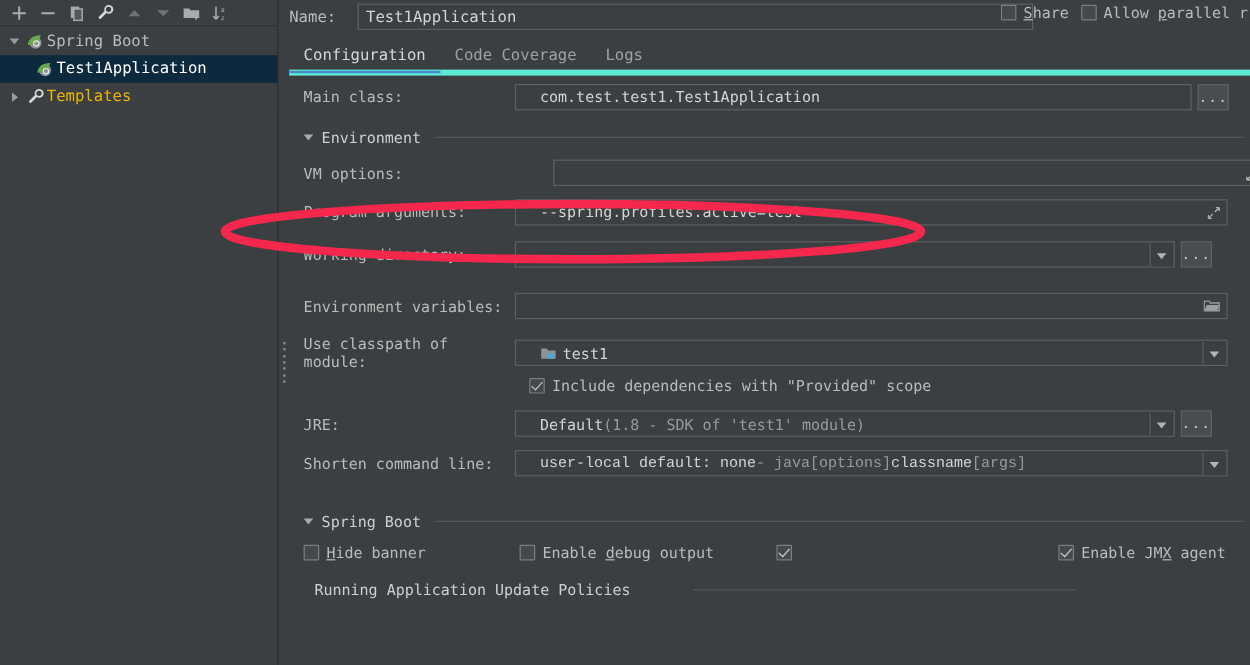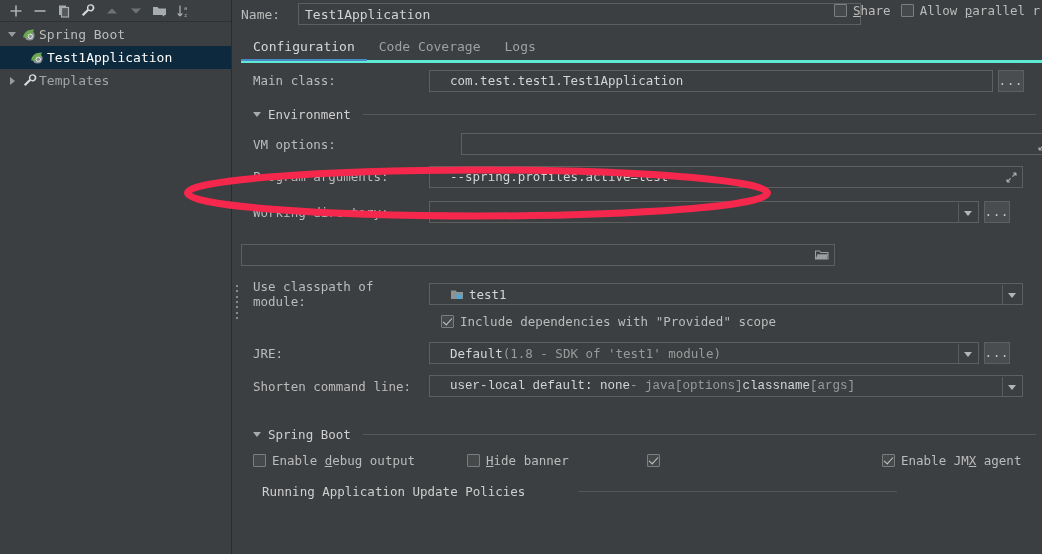--- a/index.html
+++ b/index.html
@@ -42,21 +42,21 @@
   .tw {
     width: 16px; display: flex; align-items: center; justify-content: center;
     flex: 0 0 16px;
   }
   .tw-tri { width: 0; height: 0; }
   .tri-down { border-left: 4.5px solid transparent; border-right: 4.5px solid transparent; border-top: 5.5px solid #9a9a9a; }
   .tri-right { border-top: 4.5px solid transparent; border-bottom: 4.5px solid transparent; border-left: 5.5px solid #9a9a9a; }
   .t-ico { width: 18px; flex: 0 0 18px; display: flex; align-items: center; justify-content: center; }
   .t-label { font-size: 13px; color: #bbbbbb; padding-left: 1px; letter-spacing: 0px; }
   .t-label.sel { color: #ffffff; }
-  .t-label.tmpl { color: #a3a3a3; }
+  .t-label.tmpl { color: #eab308; }
 
   
   .splitter {
     position: absolute; left: 233px; top: 0; width: 8px; height: 554px;
     background: #3c3f41;
   }
   .split-dots {
     position: absolute; left: 2px; top: 285px;
     width: 4px; height: 34px;
     display: flex; flex-direction: column; justify-content: space-between;
@@ -101,21 +101,21 @@
     transform: rotate(42deg);
   }
   .cbx-label { font-size: 12.5px; color: #bbbbbb; }
   .u { text-decoration: underline; }
 
   
   .tabs {
     position: absolute; left: 0; top: 36px;
     width: 801px; height: 27px;
     display: flex; align-items: flex-start;
-    border-bottom: 3px solid #5eead4;
+    border-bottom: 5px solid #5eead4;
   }
   .tab {
     padding: 3px 12px 6px 12px;
     font-size: 13px; color: #9fa0a1;
     position: relative;
   }
   .tab.active { color: #d6d7d8; }
   .tab.active::after {
     content: ""; position: absolute; left: 0; right: 0; bottom: -1px;
     height: 2px; background: #4a88c7;
@@ -380,20 +380,21 @@
             <span></span>
             <span class="dd-arrow">
                 <span class="tw-tri tri-down"></span>
               </span>
           </span>
           <span class="dots-btn">...</span>
         </span>
       </div>
 
       <div class="frow" style="height:50px;">
+        <span class="flabel">Environment variables:</span>
         <span class="fctl">
           <span class="inp w-wide" style="position:relative;">
             <span></span>
             <span class="folder-ico">
               <svg width="14" height="12" viewBox="0 0 14 12">
                 <path d="M0.5 2h4l1.2 1.5H13v6.5H0.5z" fill="none" stroke="#9b9fa1" stroke-width="1.1"></path>
                 <path d="M2.5 5.2h10.5L11.5 10H0.8z" fill="#9b9fa1"></path>
               </svg>
             </span>
           </span>
@@ -455,28 +456,28 @@
         </span>
       </div>
 
       <div class="section" style="margin-top:22px;">
         <span class="tw-tri tri-down"></span>
         <span class="section-title">Spring Boot</span>
         <span class="section-line"></span>
       </div>
 
       <div class="spring-checks">
+        <span class="cbx-wrap sc2">
+          <span class="cbx"></span>
+          <span class="cbx-label"><span class="u">H</span>ide banner</span>
+        </span>
         <span class="cbx-wrap sc1">
           <span class="cbx"></span>
           <span class="cbx-label">Enable <span class="u">d</span>ebug output</span>
         </span>
-        <span class="cbx-wrap sc2">
-          <span class="cbx"></span>
-          <span class="cbx-label"><span class="u">H</span>ide banner</span>
-        </span>
         <span class="cbx-wrap sc3">
           <span class="cbx checked"></span>
         </span>
         <span class="cbx-wrap">
           <span class="cbx checked"></span>
           <span class="cbx-label">Enable JM<span class="u">X</span> agent</span>
         </span>
       </div>
 
       <div class="section" style="margin-top:8px;padding-left:21px;gap:48px;">

